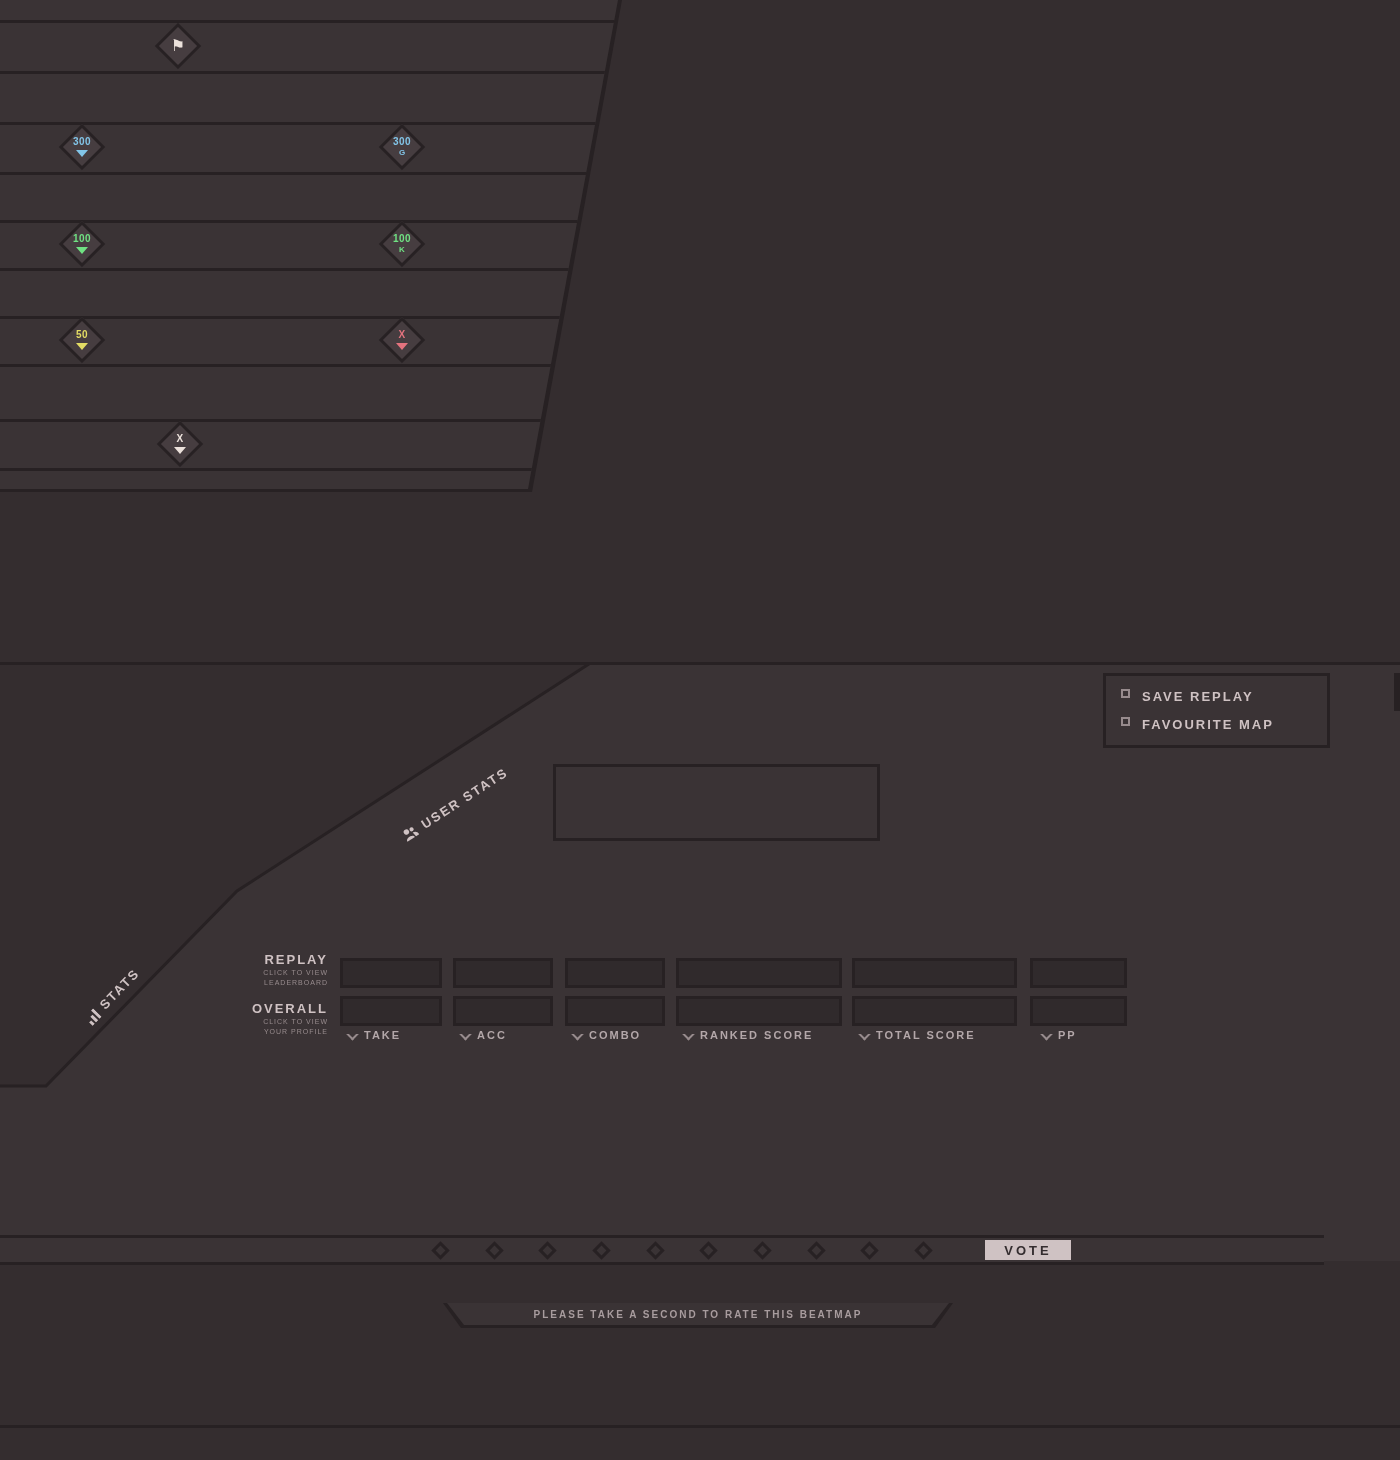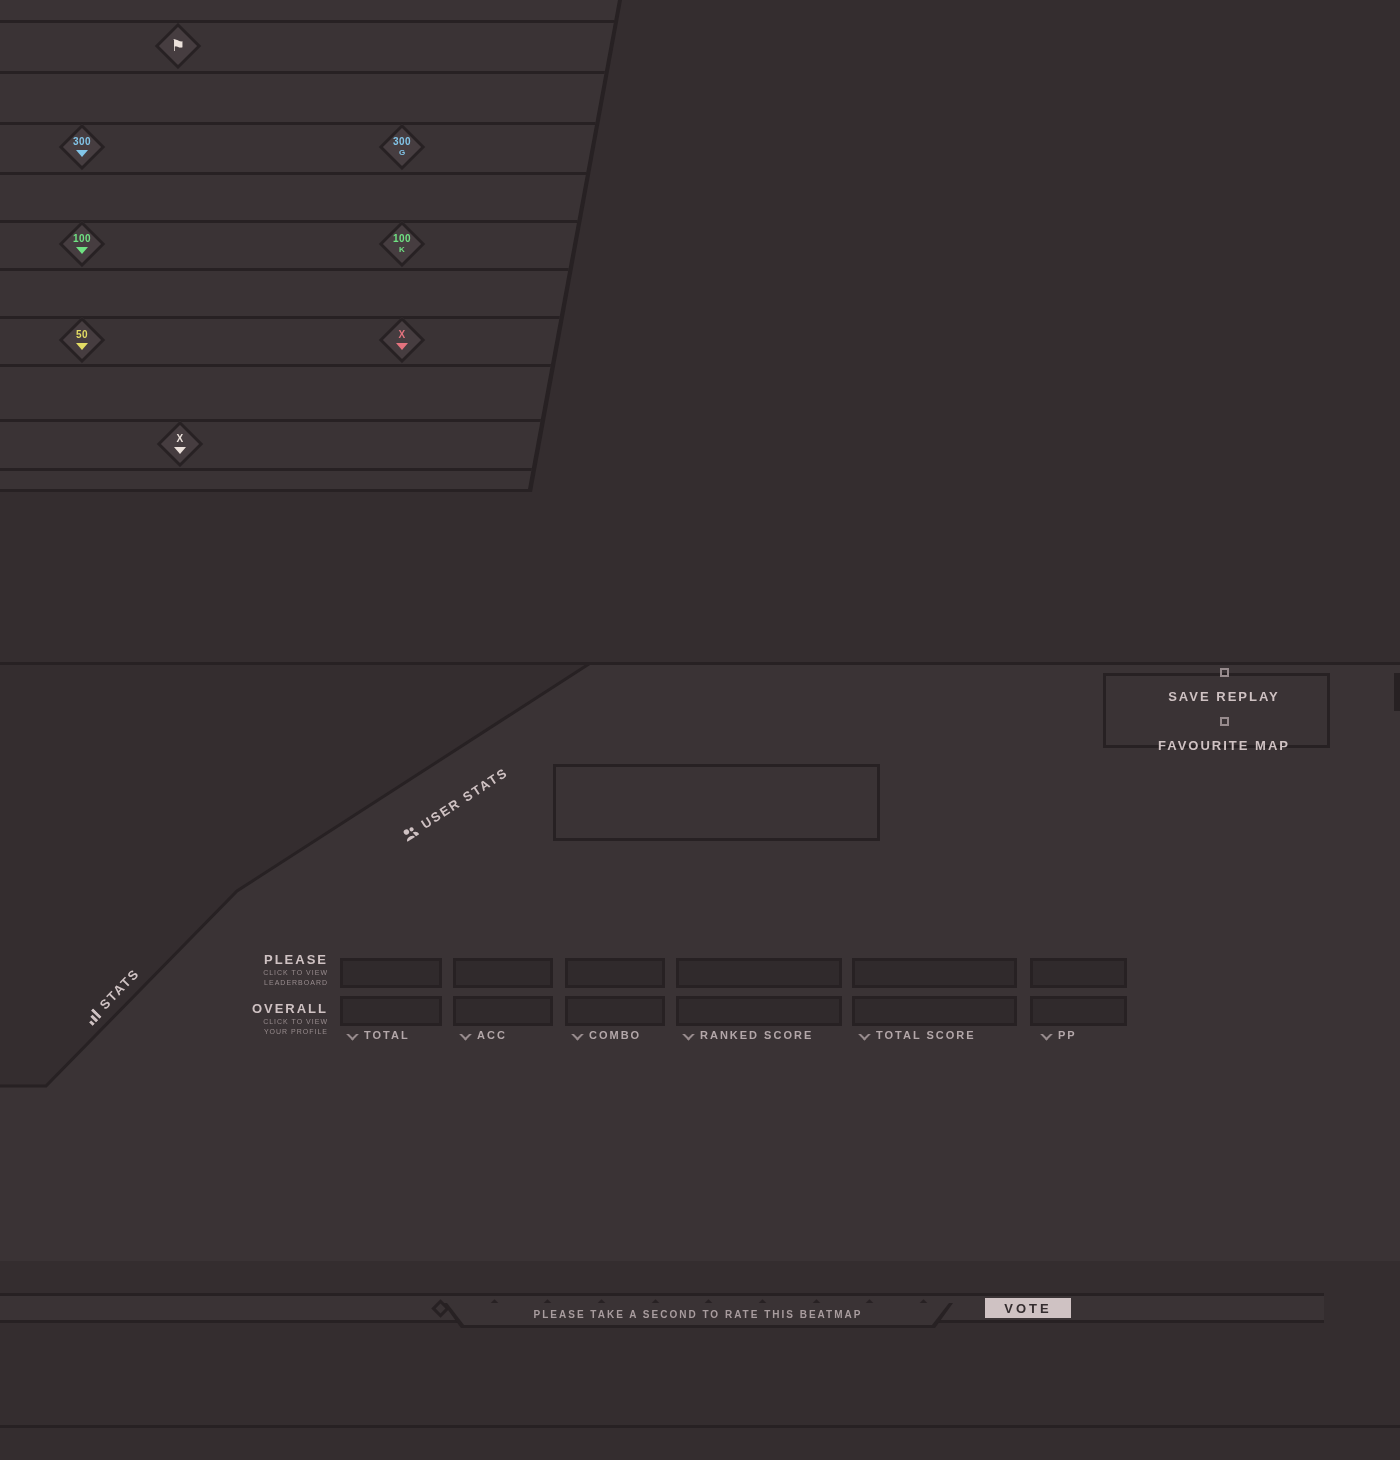--- a/index.html
+++ b/index.html
@@ -73,21 +73,21 @@
   }
   .diag-label svg { fill:var(--text,#cfc2c3); }
   .user-stats-label { left:404px; top:168px; transform:rotate(-33deg); }
   .stats-label      { left:88px;  top:352px; transform:rotate(-46deg); }
 
   .actions-box {
     position:absolute; left:1103px; top:11px; width:227px; height:75px;
     border:3px solid var(--border,#272123); background:var(--panel,#3a3335);
     display:flex; flex-direction:column; justify-content:center; gap:13px; padding-left:15px;
   }
-  .action-row { display:flex; align-items:center; gap:12px; cursor:pointer;flex-direction:column; }
+  .action-row { display:flex; align-items:flex-start; gap:12px; cursor:pointer; }
   .checkbox { width:9px; height:9px; border:2px solid var(--muted,#978b8d); flex:0 0 auto; }
   .action-label { font-size:13px; font-weight:bold; letter-spacing:2px; color:var(--text,#cfc2c3); }
 
   .edge-notch { position:absolute; left:1394px; top:11px; width:6px; height:38px; background:var(--border,#272123); }
 
   .map-info-box {
     position:absolute; left:553px; top:102px; width:327px; height:77px;
     border:3px solid var(--border,#272123); background:var(--panel,#3a3335);
   }
 
@@ -112,21 +112,21 @@
   .col-hdr { position:absolute; top:367px; display:flex; align-items:center; gap:7px;
              color:#b3a7a9; font-size:11px; font-weight:bold; letter-spacing:2px; }
   .hdr-icon { width:9px; height:9px; border:2px solid var(--muted,#978b8d);
               border-top-color:transparent; border-left-color:transparent;
               transform:rotate(45deg) translate(-1px,-1px); }
   .hdr-0 { left:348px; } .hdr-1 { left:461px; } .hdr-2 { left:573px; }
   .hdr-3 { left:684px;justify-content:space-between; } .hdr-4 { left:860px; } .hdr-5 { left:1042px; }
 
   
   .vote-bar {
-    position:absolute; left:0; top:1293px; width:1324px; height:30px;
+    position:absolute; left:0; top:1235px; width:1324px; height:30px;
     background:var(--panel,#3a3335);
     border-top:3px solid var(--border,#272123); border-bottom:3px solid var(--border,#272123);
   }
   .vote-diamonds { position:absolute; left:434px; top:0; width:496px; height:24px;
                    display:flex; justify-content:space-between; align-items:center; }
   .vote-diamond { width:13px; height:13px; border:3px solid var(--border,#272123);
                   transform:rotate(45deg); cursor:pointer; }
   .vote-button {
     position:absolute; left:985px; top:2px; width:86px; height:20px;
     background:var(--text,#cfc2c3); color:var(--bg,#342d2f);
@@ -267,21 +267,21 @@
       <div class="action-row">
         <span class="checkbox"></span>
         <span class="action-label">FAVOURITE MAP</span>
       </div>
     </div>
     <div class="edge-notch"></div>
 
     <div class="map-info-box"></div>
 
     <div class="row-label beatmap-label">
-      <div class="rl-title">PLEASE</div>
+      <div class="rl-title">REPLAY</div>
       <div class="rl-sub">CLICK TO VIEW LEADERBOARD</div>
     </div>
     <div class="row-label overall-label">
       <div class="rl-title">OVERALL</div>
       <div class="rl-sub">CLICK TO VIEW YOUR PROFILE</div>
     </div>
 
     <div class="stat-box rowA col-0"></div>
     <div class="stat-box rowA col-1"></div>
     <div class="stat-box rowA col-2"></div>
@@ -291,21 +291,21 @@
 
     <div class="stat-box rowB col-0"></div>
     <div class="stat-box rowB col-1"></div>
     <div class="stat-box rowB col-2"></div>
     <div class="stat-box rowB col-3"></div>
     <div class="stat-box rowB col-4"></div>
     <div class="stat-box rowB col-5"></div>
 
     <div class="col-hdr hdr-0">
       <span class="hdr-icon"></span>
-      <span>TOTAL</span>
+      <span>TAKE</span>
     </div>
     <div class="col-hdr hdr-1">
       <span class="hdr-icon"></span>
       <span>ACC</span>
     </div>
     <div class="col-hdr hdr-2">
       <span class="hdr-icon"></span>
       <span>COMBO</span>
     </div>
     <div class="col-hdr hdr-3">

